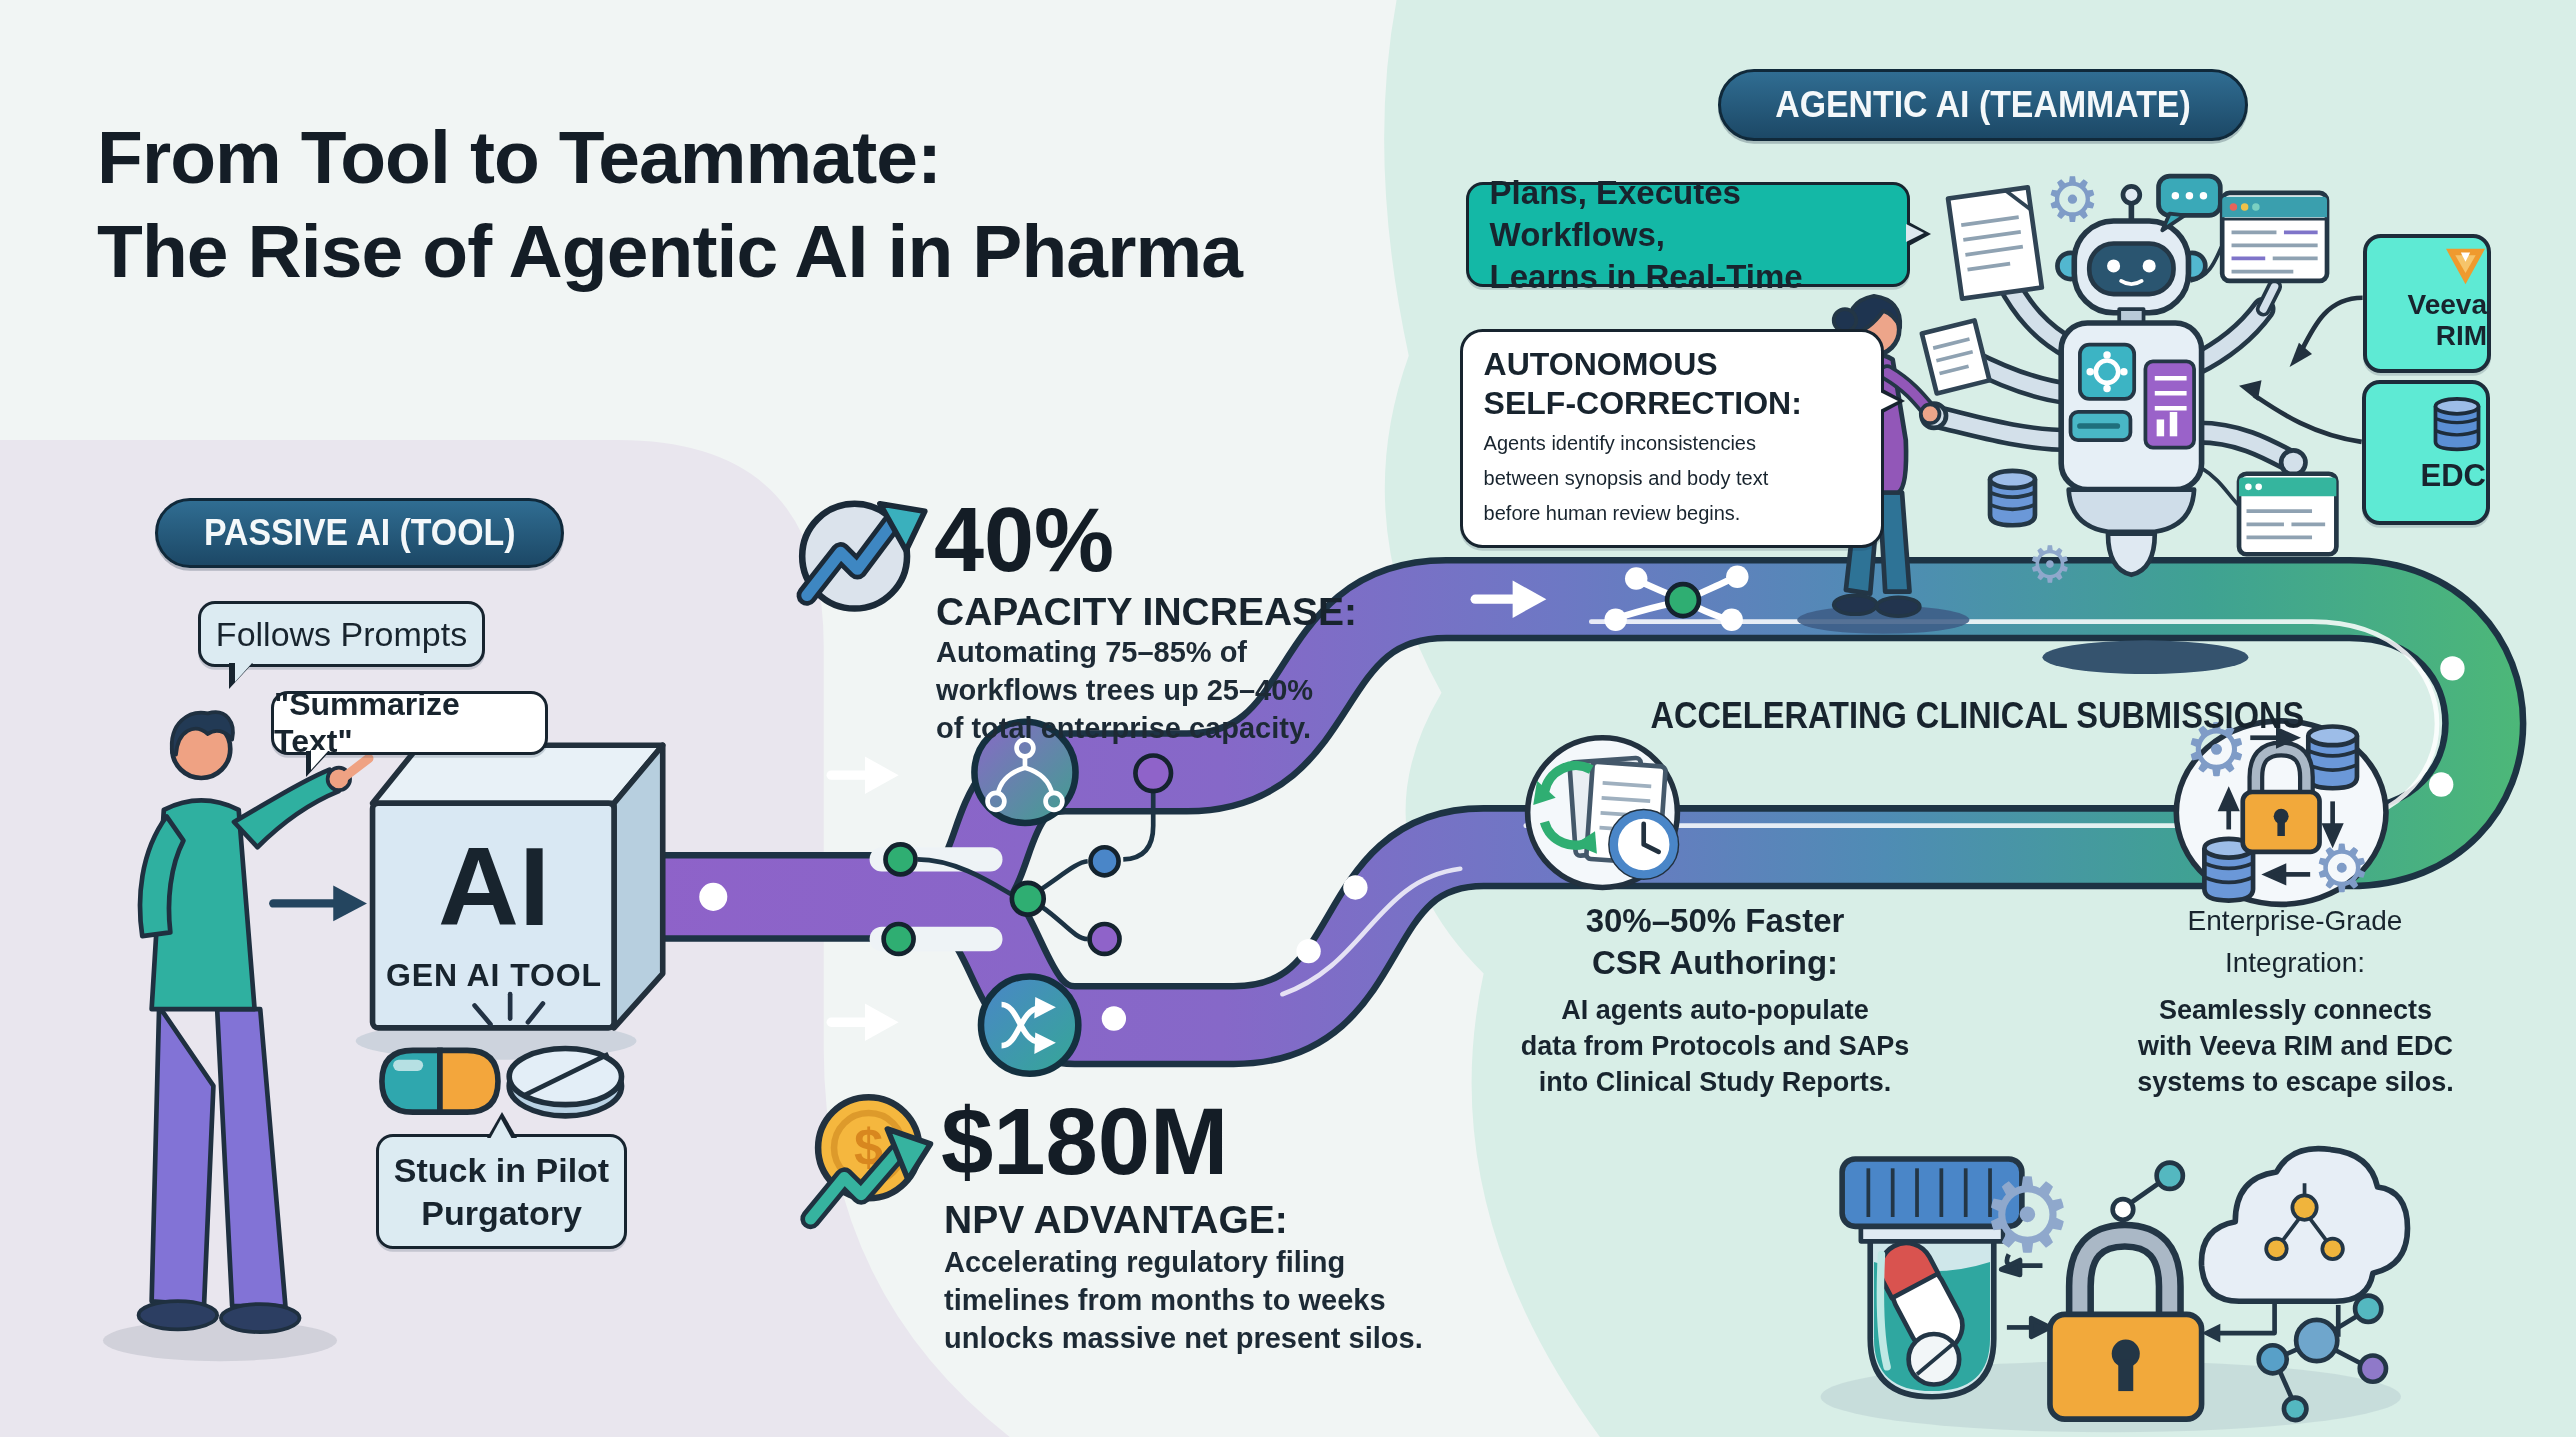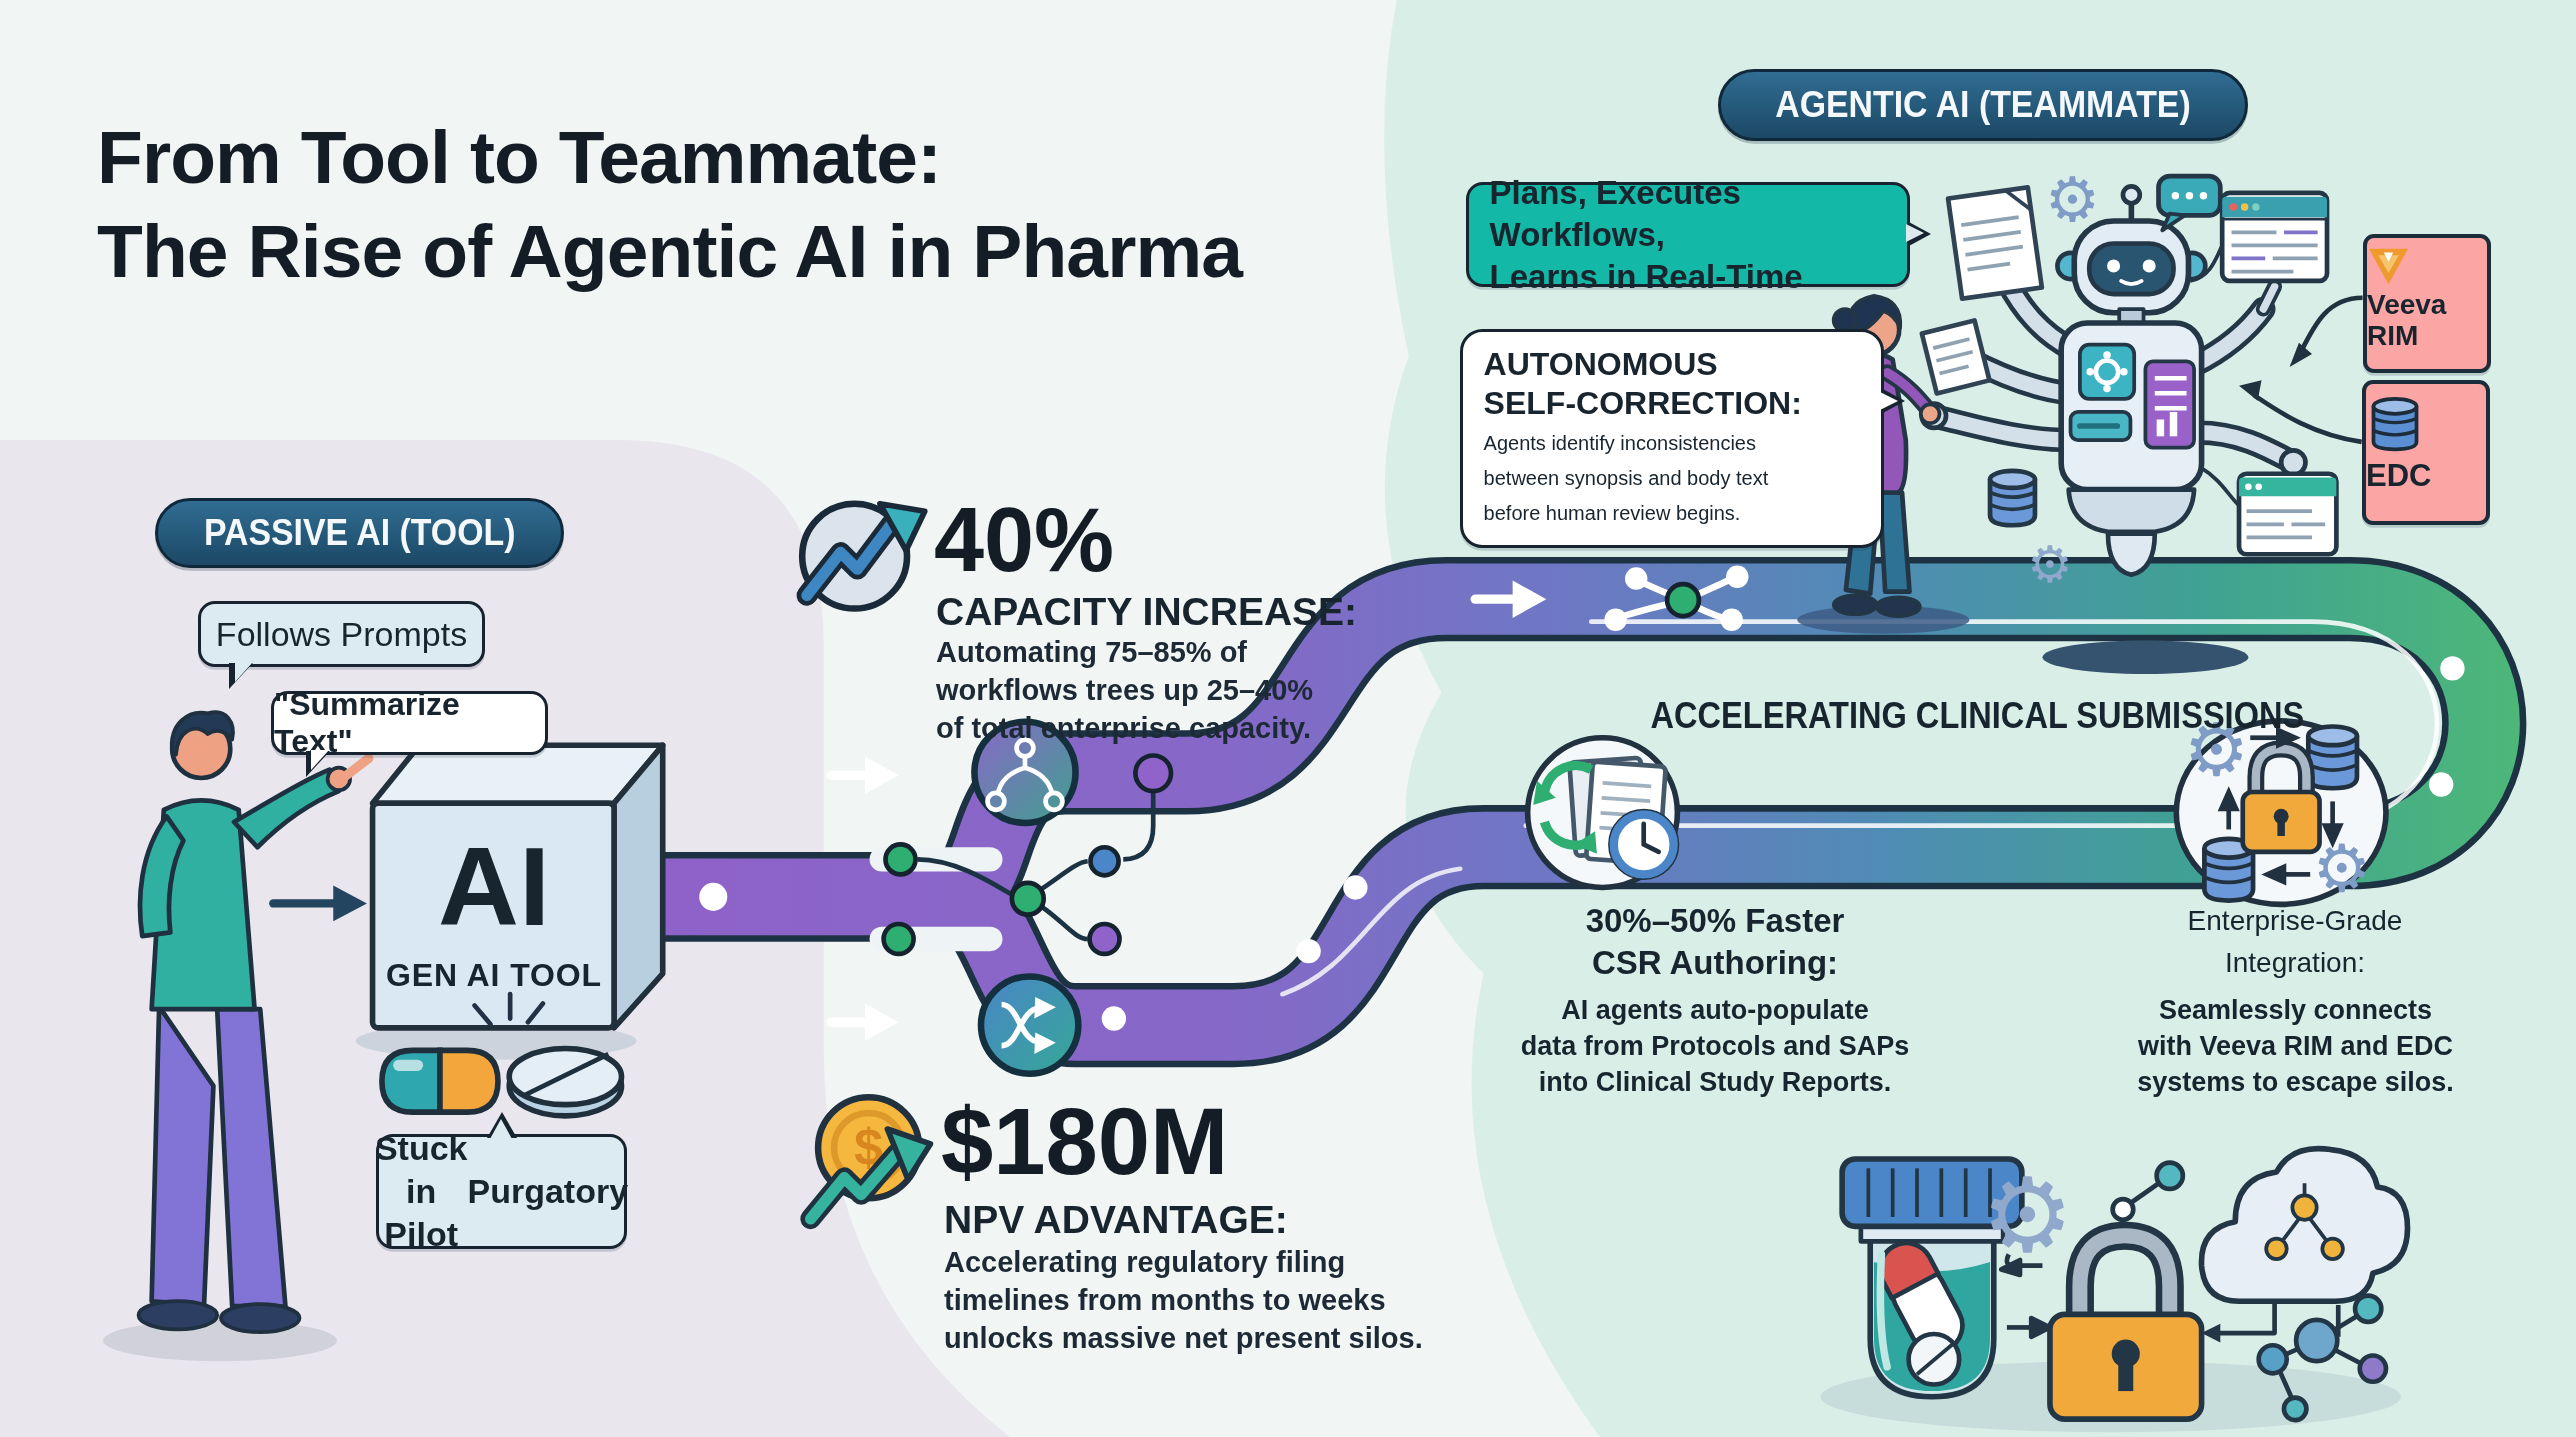--- a/index.html
+++ b/index.html
@@ -25,21 +25,21 @@
   .fill-lt{background:#dcebf2}
   .fill-wh{background:#ffffff}
   .fill-pl{background:#14b8a6}
   .tail{position:absolute;width:0;height:0}
   
   .stat-value{font-weight:800;color:#141d26;white-space:nowrap}
   .stat-label{font-size:39px;font-weight:800;white-space:nowrap}
   .stat-body{font-size:29px;font-weight:600;line-height:38px;color:#1d2a35;white-space:nowrap}
   .center{text-align:center}
   .nw{white-space:nowrap}
-  .sysbox{background:#fca5a5;border:4.7px solid #1d2c3a;border-radius:11px;text-align:left;box-shadow:0 2.8px 0 rgba(30,50,70,.18)}
+  .sysbox{background:#5eead4;border:4.7px solid #1d2c3a;border-radius:18px;text-align:right;box-shadow:0 2.8px 0 rgba(30,50,70,.18)}
 </style>
 </head>
 <body>
 
 <svg class="abs" style="left:0;top:0" width="2576" height="1438" viewBox="0 0 2752 1536">
   <defs>
     <linearGradient id="pipeGrad" gradientUnits="userSpaceOnUse" x1="555" y1="0" x2="2700" y2="0">
       <stop offset="0" stop-color="#9061c9"></stop>
       <stop offset="0.35" stop-color="#8668c8"></stop>
       <stop offset="0.52" stop-color="#6d78c4"></stop>
@@ -501,21 +501,21 @@
 
 <div class="abs bubble fill-wh" style="left:271px;top:691px;width:271px;height:58px;display:flex;align-items:center;justify-content:center">
   <span style="font-size:32px;font-weight:700">"Summarize Text"</span>
   <div class="tail" style="bottom:-25px;left:32px;border-top:26px solid #17242f;border-right:24px solid transparent"></div>
   <div class="tail" style="bottom:-18px;left:37px;border-top:20.6px solid #ffffff;border-right:18px solid transparent"></div>
 </div>
 
 <div class="abs center" style="left:373px;top:822px;width:242px;font-size:112px;font-weight:800;color:#18242e">AI</div>
 <div class="abs center" style="left:373px;top:957px;width:242px;font-size:32px;font-weight:800;letter-spacing:0.9px">GEN AI TOOL</div>
 
-<div class="abs bubble fill-lt center" style="left:376px;top:1134px;width:245px;height:109px;display:flex;align-items:center;justify-content:center;line-height:43px">
+<div class="abs bubble fill-lt center" style="left:376px;top:1134px;width:245px;height:109px;display:flex;flex-direction:column;align-items:center;justify-content:center;line-height:43px">
   <span style="font-size:34px;font-weight:700">Stuck in Pilot</span>
   <span style="font-size:34px;font-weight:700">Purgatory</span>
   <div class="tail" style="top:-25px;left:calc(50% - 15px);border-bottom:26px solid #17242f;border-left:15px solid transparent;border-right:15px solid transparent"></div>
   <div class="tail" style="top:-18px;left:calc(50% - 11.2px);border-bottom:20.6px solid #dcebf2;border-left:11.2px solid transparent;border-right:11.2px solid transparent"></div>
 </div>
 
 <div class="abs stat-value" style="left:934px;top:489px;font-size:90px">40%</div>
 <div class="abs stat-label" style="left:936px;top:590px">CAPACITY INCREASE:</div>
 <div class="abs stat-body" style="left:936px;top:633px">
   <div>Automating 75–85% of</div>

